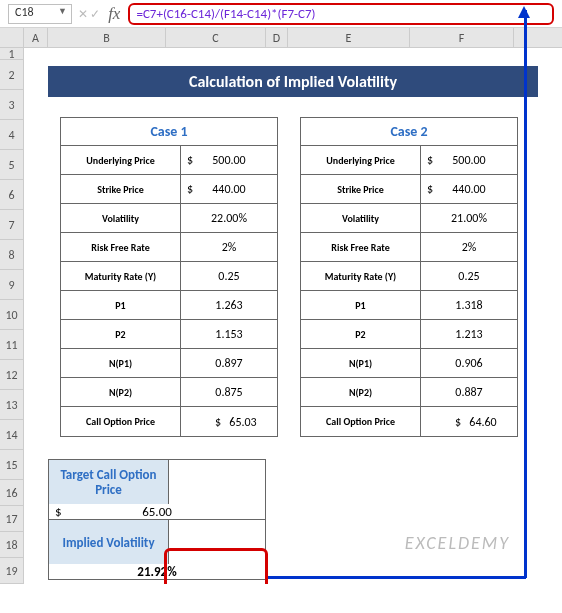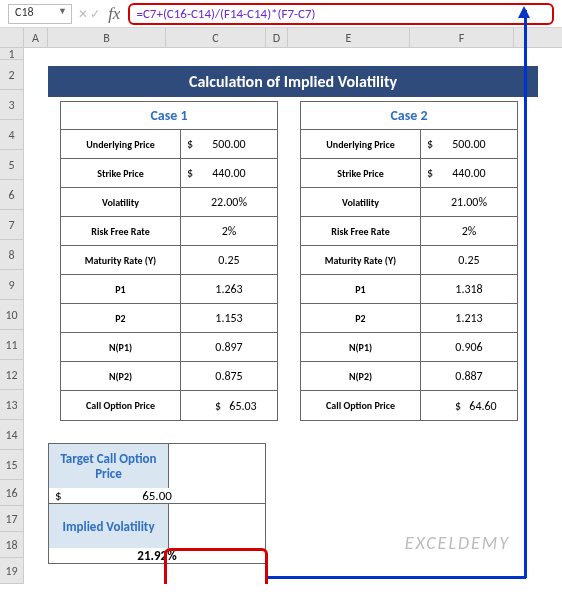--- a/index.html
+++ b/index.html
@@ -23,21 +23,21 @@
     .colh.E { width: 122px; }
     .colh.F { width: 104px; }
     
     .grid-body { display: flex; }
     .row-headers { width: 24px; background: #e6e6e6; }
     .rowh { height: 30px; border-bottom: 1px solid #ccc; border-right: 1px solid #ccc; display: flex; align-items: center; justify-content: center; color: #555; font-size: 12px;}
     .rowh:first-child { height: 12px; }
     
     .content { position: relative; flex: 1; padding-top: 12px; }
     
-    .title-banner { margin: 6px 24px 4px 24px; background: #2f4b7c; color: #fff; text-align: center; padding: 6px 0; font-size: 16px; font-weight: bold; }
+    .title-banner { margin: 6px 24px 20px 24px; background: #2f4b7c; color: #fff; text-align: center; padding: 6px 0; font-size: 16px; font-weight: bold; }
     
     .tables-row { display: flex; gap: 22px; margin-left: 24px; padding-left: 12px; }
     .case-table { border: 1px solid #666; width: 218px; }
     .case-header { background: #fff; color: #2f6fc4; font-weight: bold; text-align: center; padding: 5px 0; border-bottom: 1px solid #666; font-size: 14px;}
     .case-row { display: flex; border-bottom: 1px solid #666; height: 29px; }
     .case-row:last-child { border-bottom: none; gap: 28px; }
     .case-label { width: 120px; border-right: 1px solid #666; display: flex; align-items: center; justify-content: center; font-weight: bold; font-size: 10px; text-align: center; padding: 0 4px;}
     .case-val { flex: 1; display: flex; align-items: center; justify-content: center; font-size: 12px; position: relative;}
     .case-val .cur { position: absolute; left: 6px;}
     

